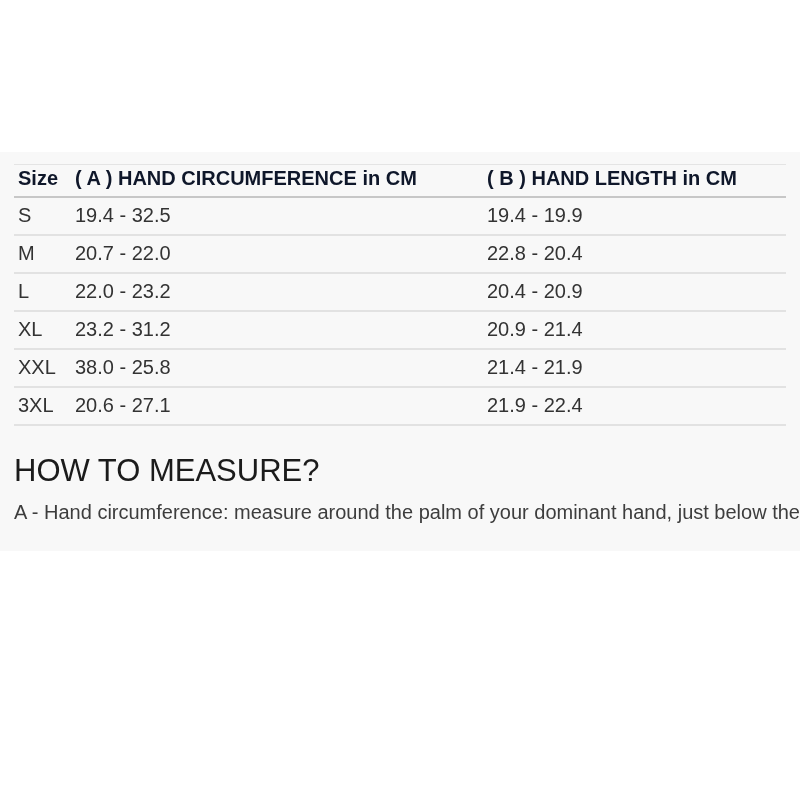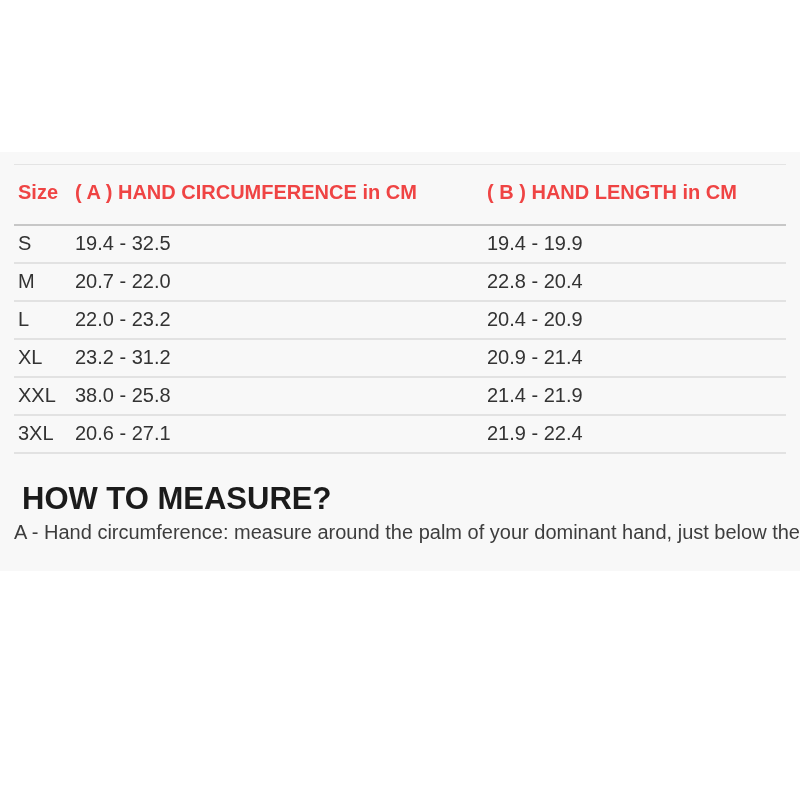--- a/index.html
+++ b/index.html
@@ -25,45 +25,45 @@
     border-collapse: collapse;
     border-top: 1px solid #e4e4e4;
     table-layout: fixed;
   }
   .col-size { width: 57px; }
   .col-circ { width: 412px; }
   table.size-table th {
     text-align: left;
     font-size: 20px;
     font-weight: bold;
-    color: #ef4444;
-    height: 60px;
+    color: #0f172a;
+    height: 32px;
     padding: 0 0 3px 4px;
     border-bottom: 2px solid #c7c7c7;
     white-space: nowrap;
     vertical-align: middle;
   }
   table.size-table td {
     font-size: 20px;
     color: #333333;
     height: 38px;
     padding: 0 0 0 4px;
     border-bottom: 2px solid #e2e2e2;
     white-space: nowrap;
     vertical-align: middle;
   }
   .measure-title {
-    margin: 28px 0 0 8px;
+    margin: 28px 0 0 0;
     font-size: 31px;
     line-height: 34px;
-    font-weight: bold;
+    font-weight: normal;
     color: #1b1b1b;
   }
   .instructions {
-    margin-top: 0;
+    margin-top: 8px;
     font-size: 20px;
     line-height: 33px;
     color: #3d3d3d;
   }
   .instruction-line { white-space: nowrap; }
 </style>
 </head>
 <body>
 
 <div class="page">

